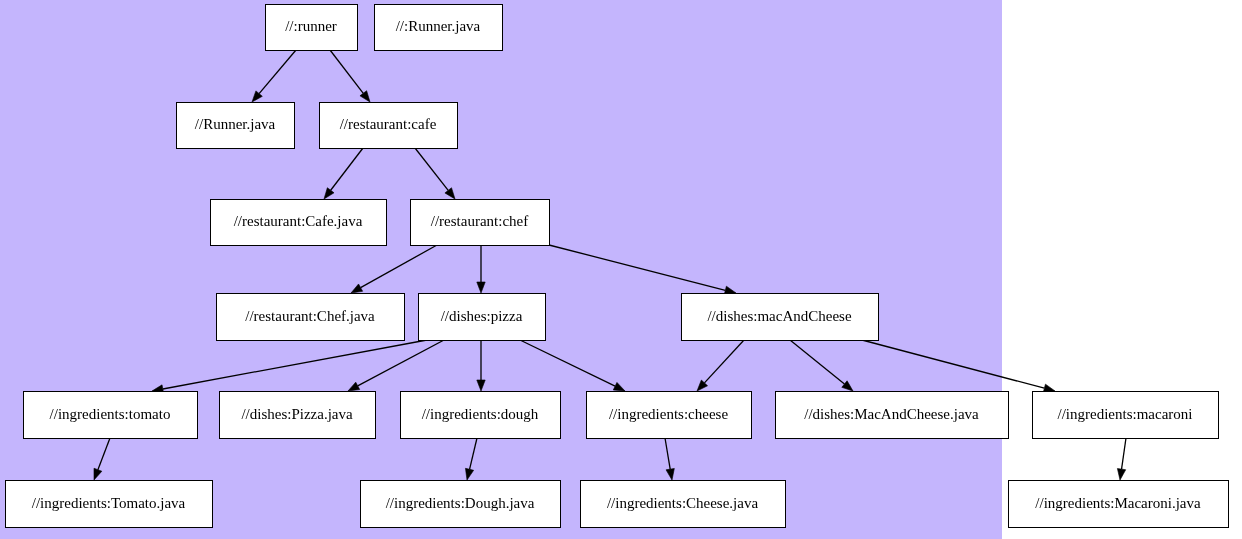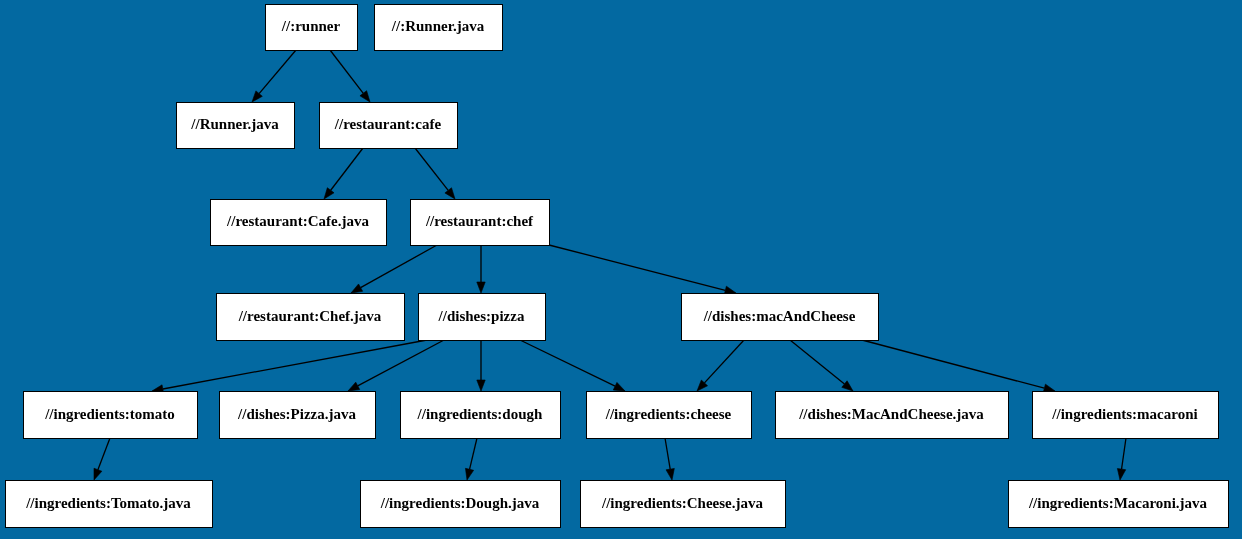--- a/index.html
+++ b/index.html
@@ -8,24 +8,23 @@
     background: #ffffff;
   }
   body {
     width: 1242px;
     height: 539px;
     overflow: hidden;
     font-family: "Liberation Serif", "DejaVu Serif", serif;
   }
   #graph-root {
     position: relative;
-    width: 1242px;
+    width: 1002px;
     height: 539px;
-    background: #0369a1;
-    font-weight: bold;
+    background: #c4b5fd;
   }
   #graph-svg {
     position: absolute;
     top: 0;
     left: 0;
     width: 1242px;
     height: 539px;
     display: block;
   }
   .node-box {

